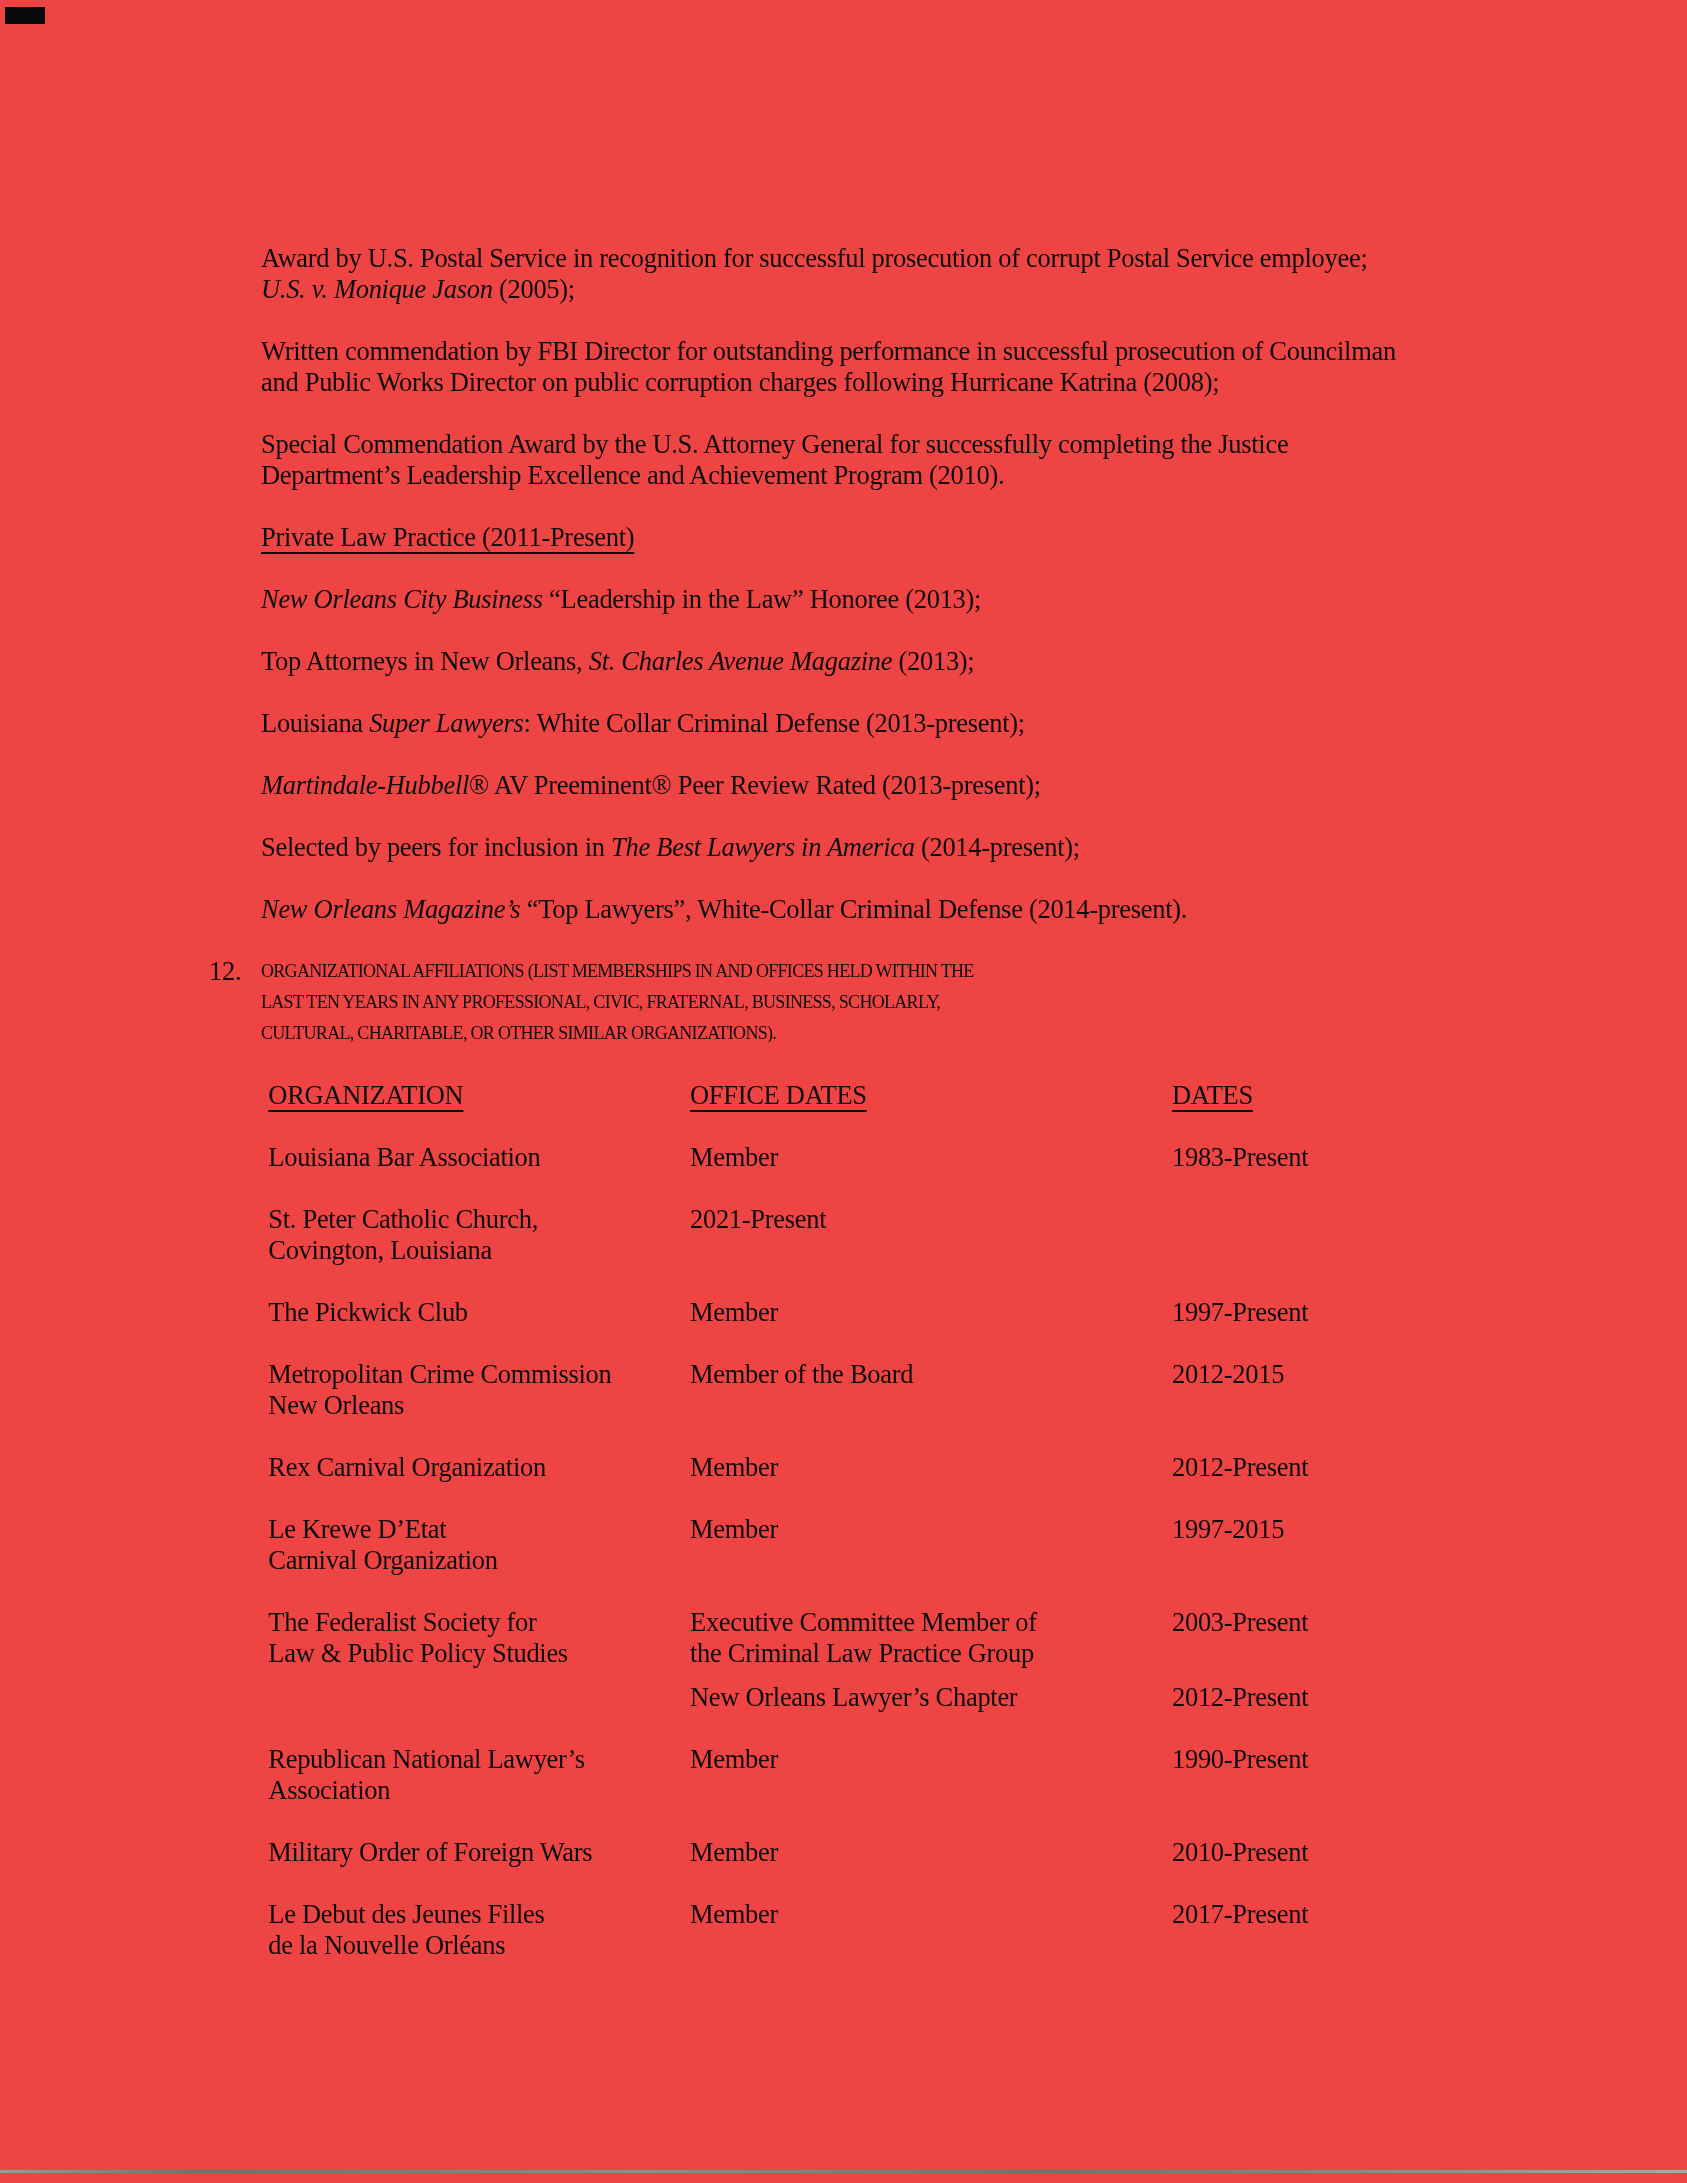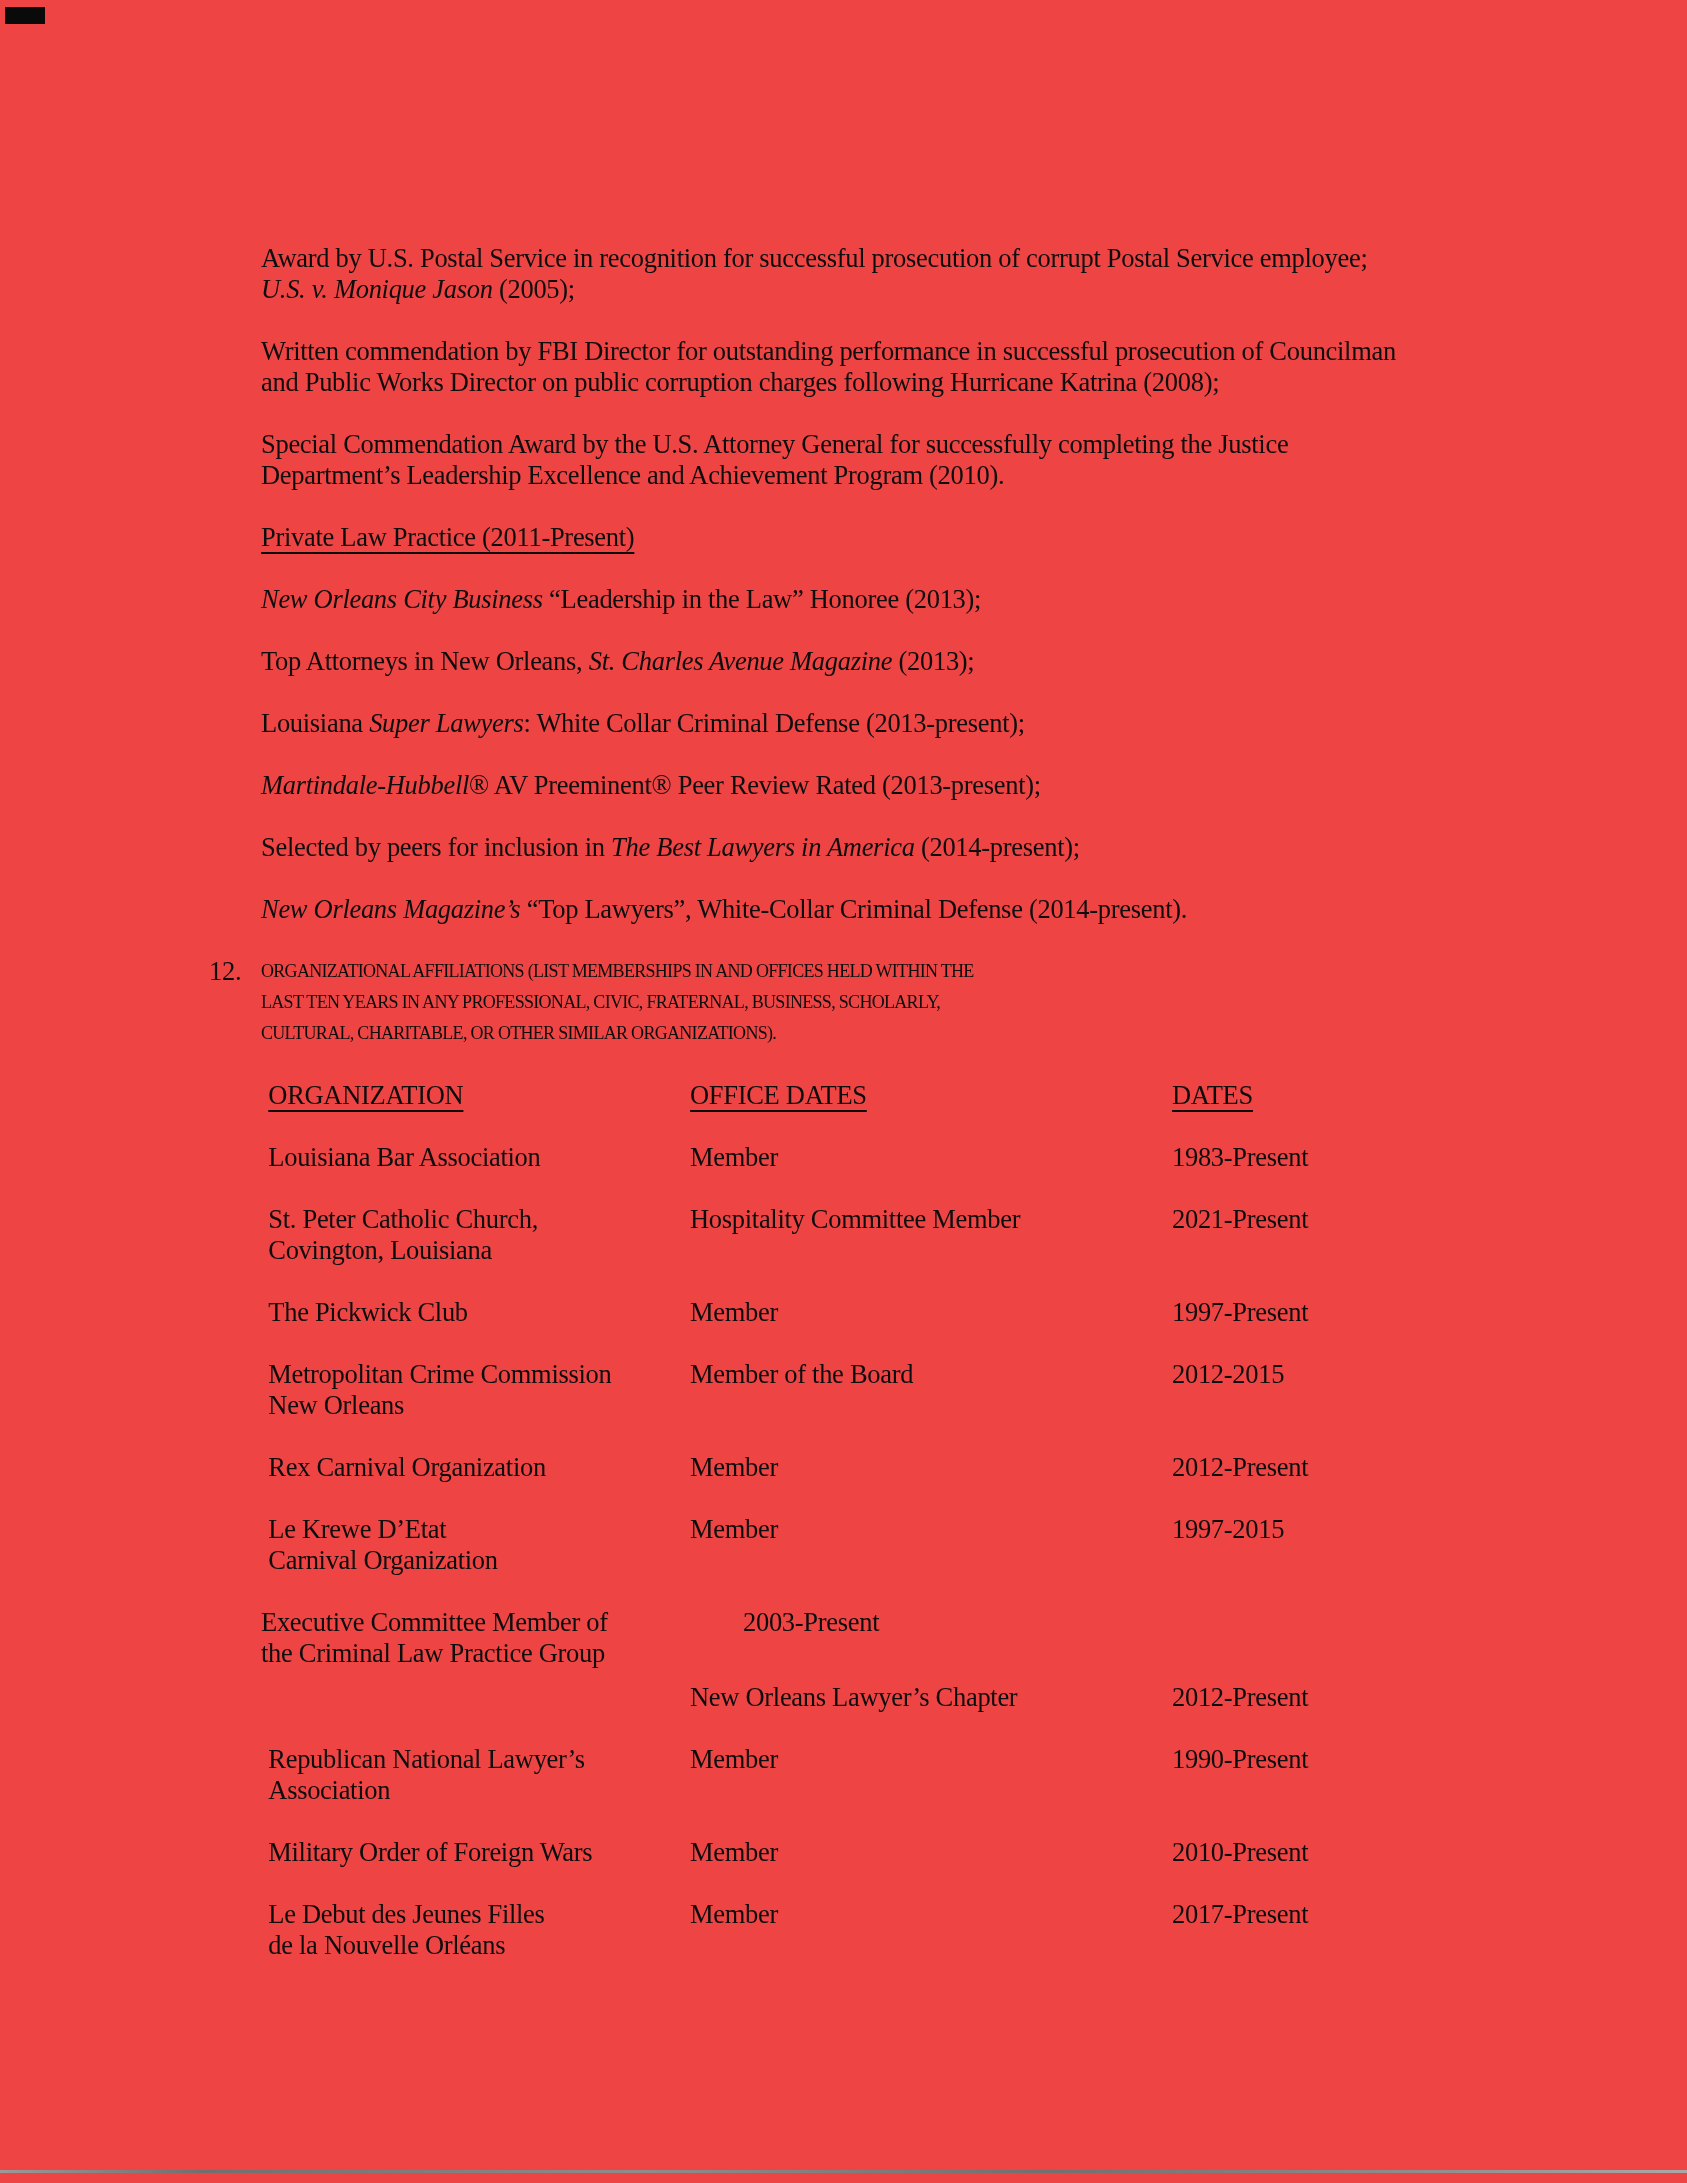--- a/index.html
+++ b/index.html
@@ -80,21 +80,20 @@
           <div class="c3"><span class="underline">DATES</span></div>
         </div>
         <div id="rows">
             <div class="trow">
               <div class="c1">Louisiana Bar Association</div>
               <div class="c2">Member</div>
               <div class="c3">1983-Present</div>
             </div>
             <div class="trow">
               <div class="c1">St. Peter Catholic Church,<br>Covington, Louisiana</div>
-              <div class="c2">Hospitality Committee Member</div>
               <div class="c3">2021-Present</div>
             </div>
             <div class="trow">
               <div class="c1">The Pickwick Club</div>
               <div class="c2">Member</div>
               <div class="c3">1997-Present</div>
             </div>
             <div class="trow">
               <div class="c1">Metropolitan Crime Commission<br>New Orleans</div>
               <div class="c2">Member of the Board</div>
@@ -104,20 +103,21 @@
               <div class="c1">Rex Carnival Organization</div>
               <div class="c2">Member</div>
               <div class="c3">2012-Present</div>
             </div>
             <div class="trow">
               <div class="c1">Le Krewe D’Etat<br>Carnival Organization</div>
               <div class="c2">Member</div>
               <div class="c3">1997-2015</div>
             </div>
             <div class="trow">
+              <div class="c1">The Federalist Society for<br>Law &amp; Public Policy Studies</div>
               <div class="c2">Executive Committee Member of<br>the Criminal Law Practice Group</div>
               <div class="c3">2003-Present</div>
             </div>
             <div class="trow sub">
               <div class="c1"></div>
               <div class="c2">New Orleans Lawyer’s Chapter</div>
               <div class="c3">2012-Present</div>
             </div>
             <div class="trow">
               <div class="c1">Republican National Lawyer’s<br>Association</div>

